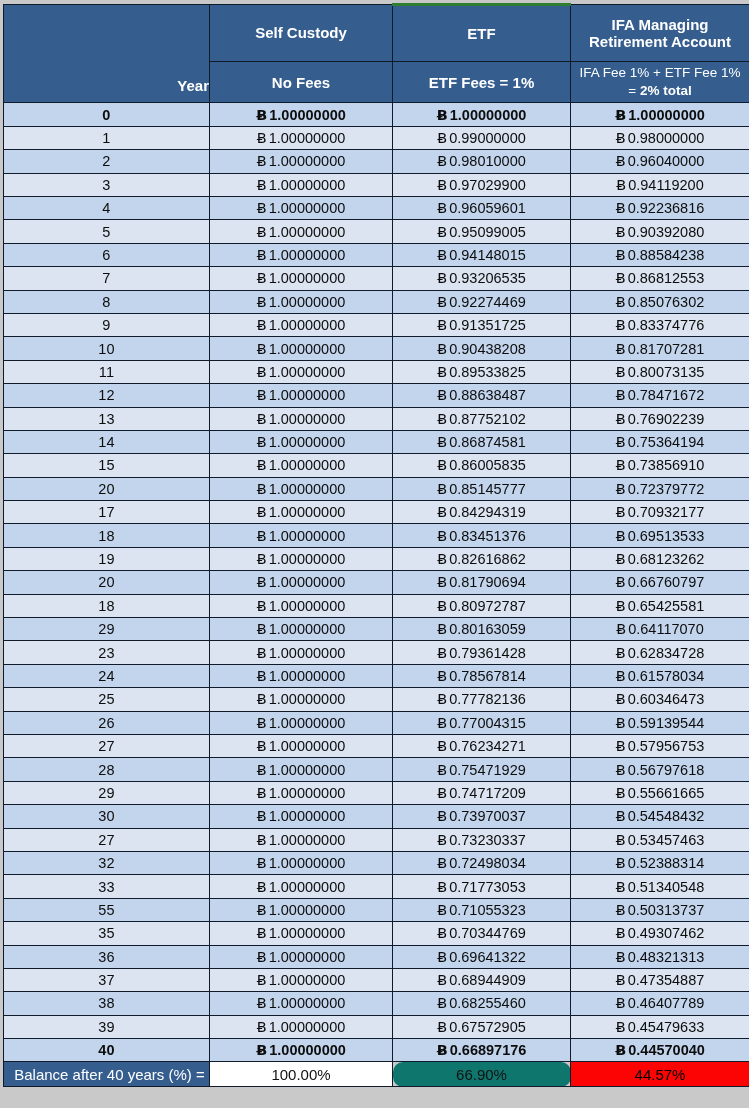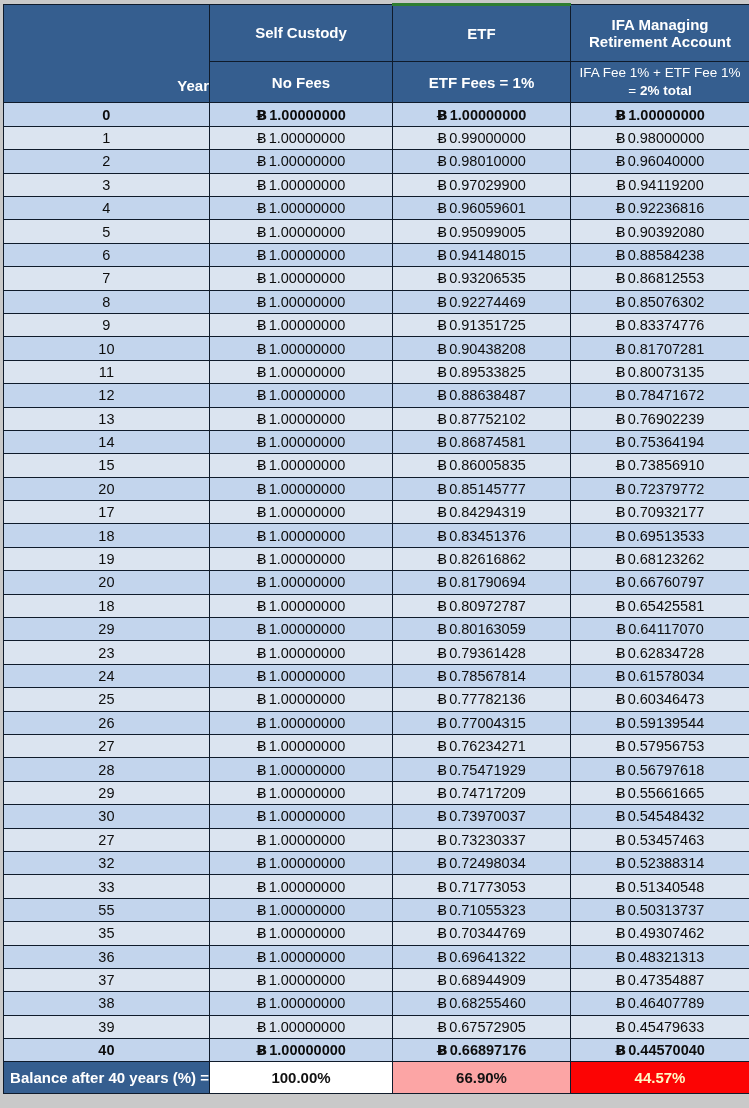--- a/index.html
+++ b/index.html
@@ -96,37 +96,37 @@
   tr.bold-row td.cell { font-weight: bold; }
 
   .btc {
     display: inline-block;
     margin-right: 2px;
     font-family: "DejaVu Sans", sans-serif;
   }
 
   
   tr.footer td {
-    height: 32px;
+    height: 25px;
     text-align: center;
     vertical-align: middle;
-    font-weight: bold;
+    font-weight: normal;
     font-size: 15px;
     border-color: #0f1b2b;
   }
   td.foot-label {
     background: #355e8f;
     color: #ffffff;
     text-align: left;
     padding-left: 6px !important;
     font-size: 14.5px;
   }
   td.foot-green  { background: #ffffff; color: #111111; }
-  td.foot-orange { background: #fca5a5; color: #111111; }
-  td.foot-red    { background: #fc0404; color: #fef9c3; }
+  td.foot-orange { background: #0f766e; color: #111111; border-radius: 10px; }
+  td.foot-red    { background: #fc0404; color: #000000; }
 </style>
 </head>
 <body>
 
 <div class="sheet">
   <table class="grid">
     <colgroup>
       <col class="c-year">
         <col class="c-self">
         <col class="c-etf">

